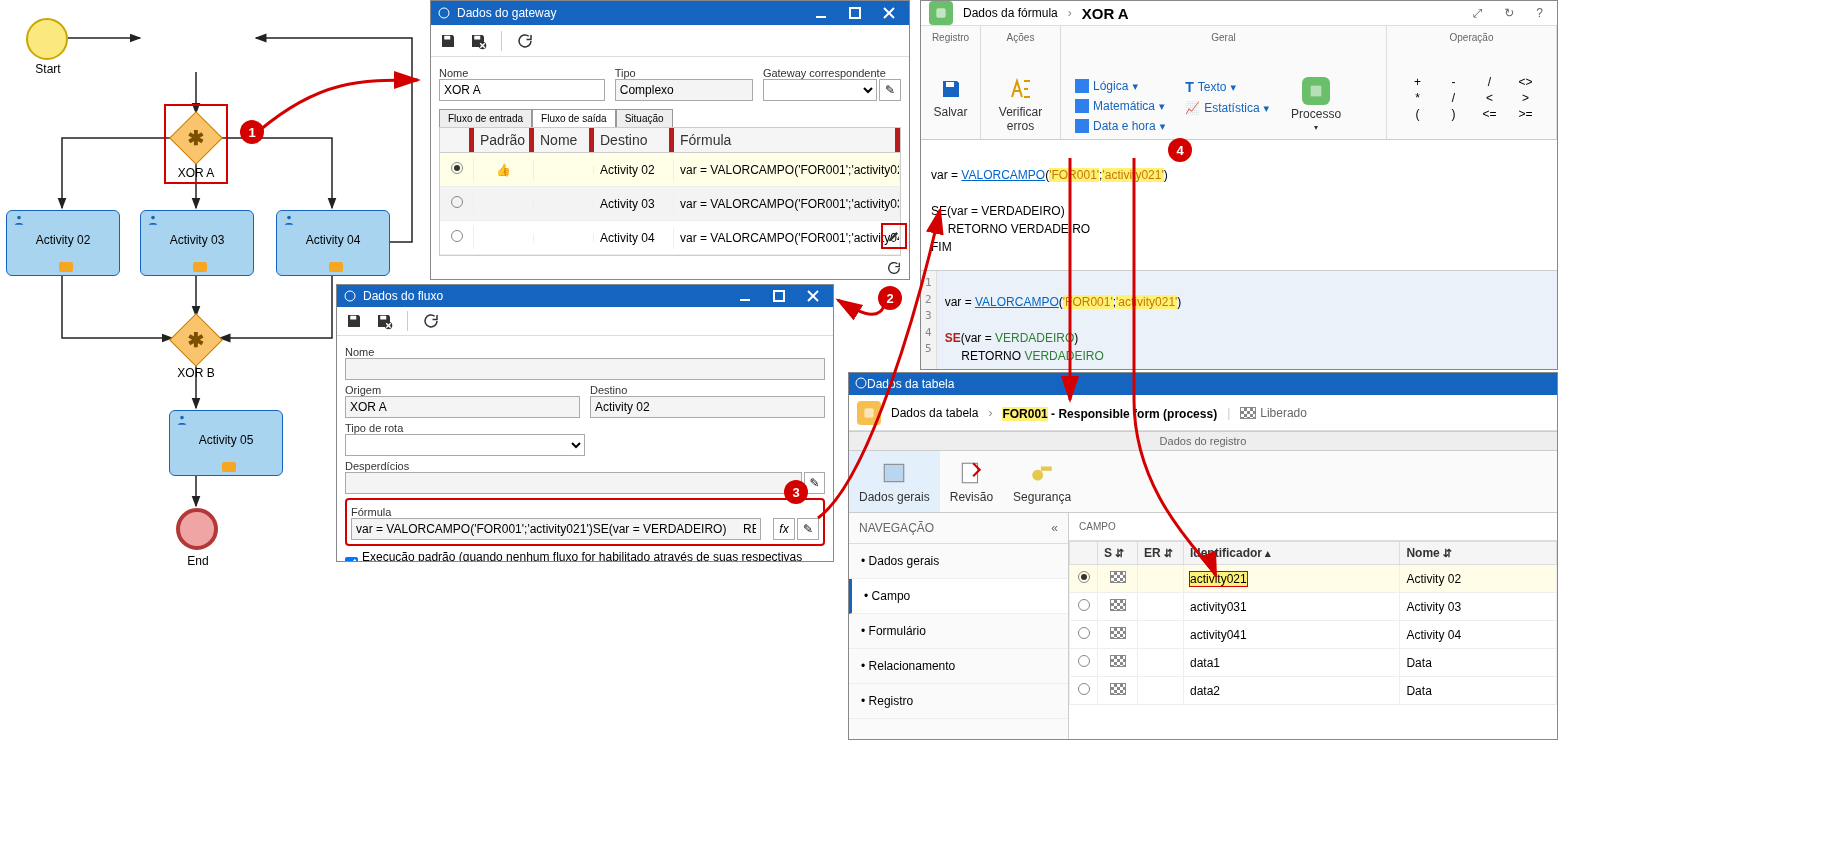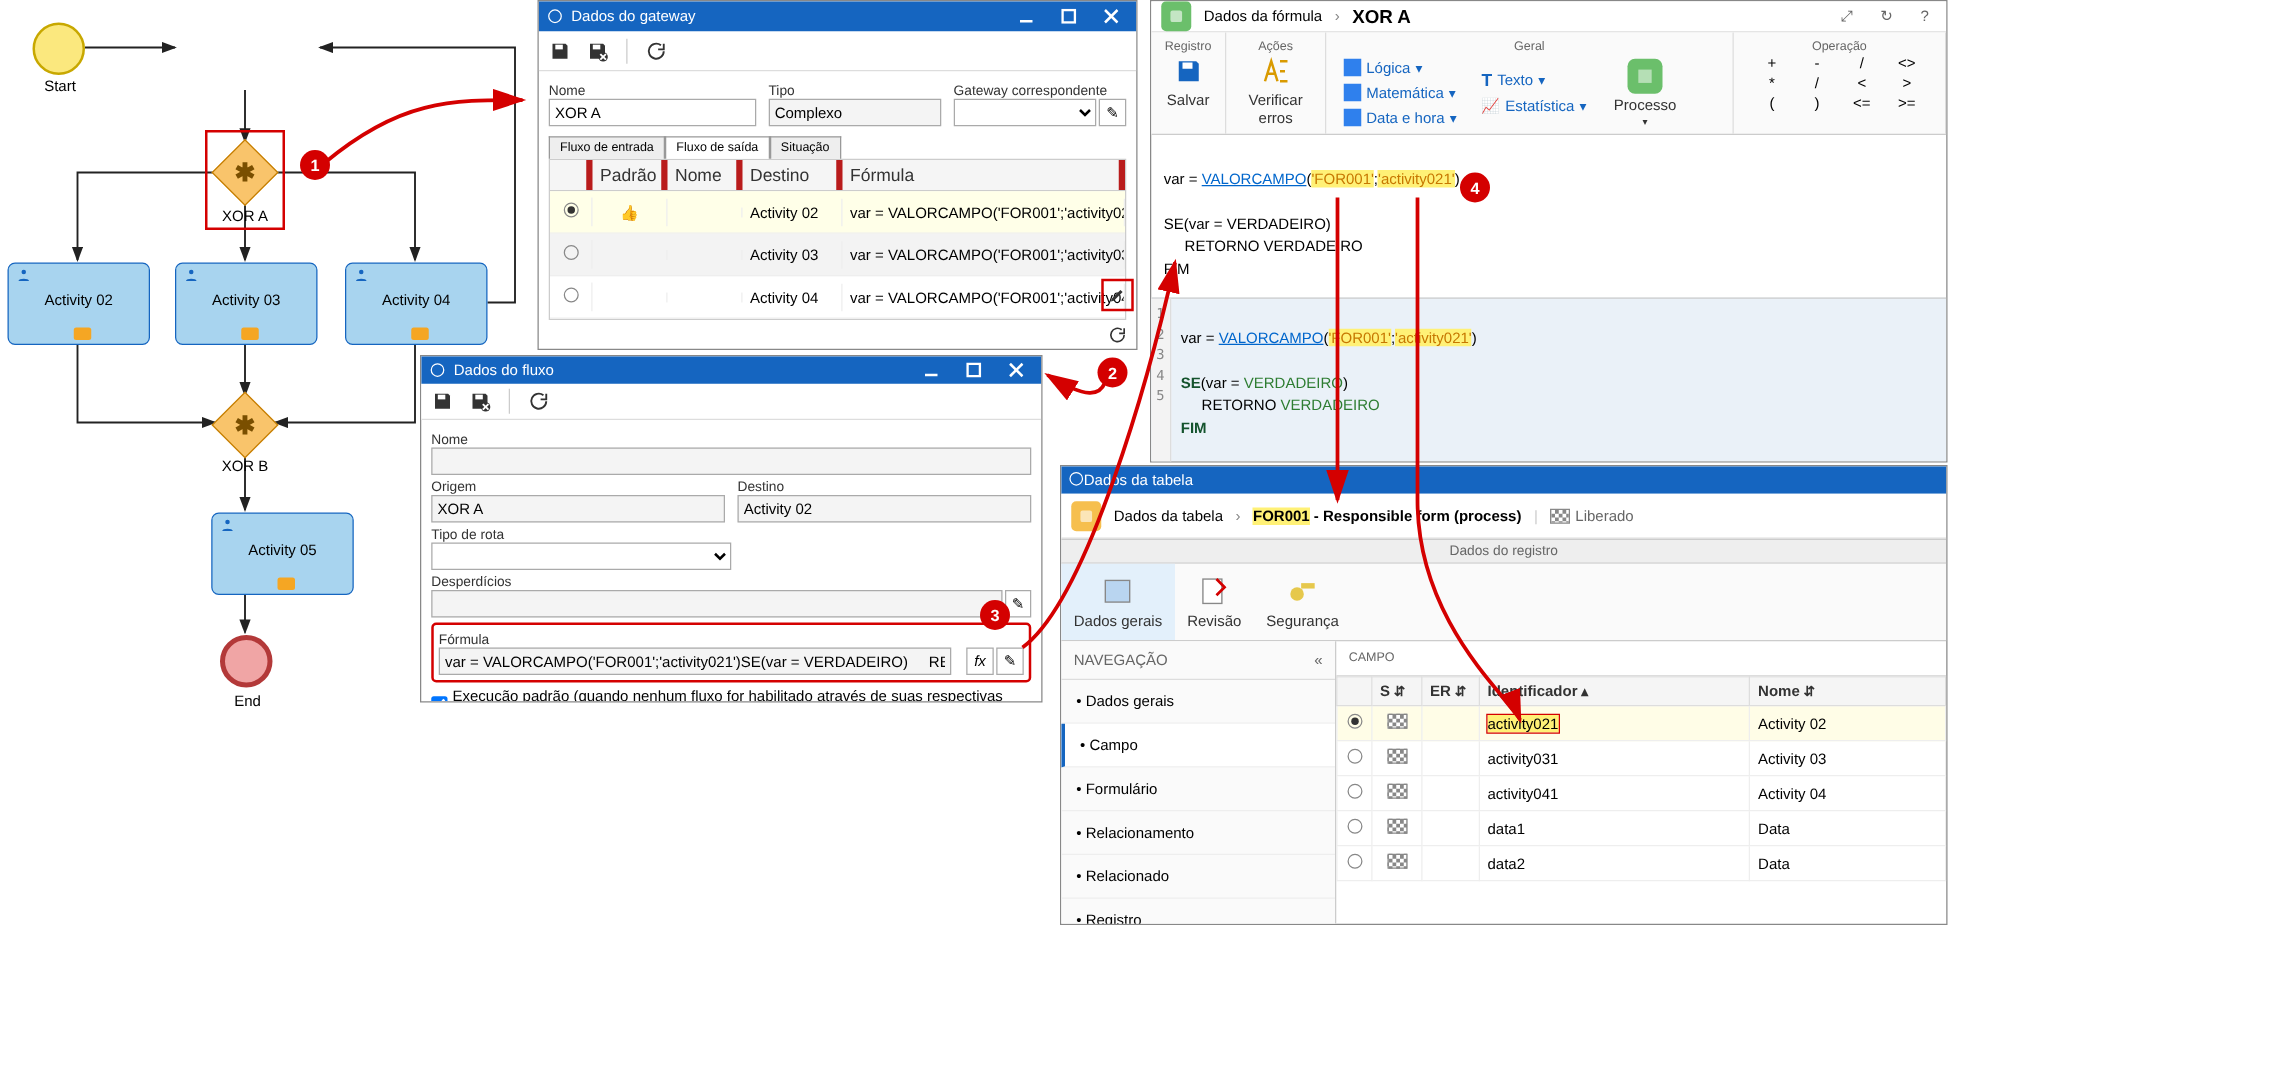--- a/index.html
+++ b/index.html
@@ -48,27 +48,27 @@
   .grid{border:1px solid #ccc;margin-top:0;}
   .grid-head{display:flex;background:#f5f5f5;border-bottom:1px solid #ccc;}
   .grid-head div{padding:4px 6px;font-size:14px;color:#333;border-right:5px solid #b91c1c;}
   .grid-row{display:flex;border-bottom:1px solid #eee;align-items:center;height:34px;}
   .grid-row div{padding:4px 6px;font-size:12px;border-right:1px solid #eee;overflow:hidden;white-space:nowrap;}
 
   
   .ribbon{display:flex;border-bottom:1px solid #ccc;background:#fafafa;}
   .ribbon-group{border-right:1px solid #ddd;padding:4px 10px 2px;text-align:center;}
   .ribbon-group .rg-label{font-size:10px;color:#666;display:block;padding-top:2px;}
-  .ribbon-group .rg-body{display:flex;gap:8px;align-items:center;justify-content:center;}
+  .ribbon-group .rg-body{display:flex;gap:8px;align-items:flex-start;justify-content:center;margin-top:32px;}
   .rbtn{display:flex;flex-direction:column;align-items:center;gap:2px;font-size:10px;color:#333;min-width:40px;}
   .rbtn .ic{width:28px;height:28px;display:flex;align-items:center;justify-content:center;}
   .rchip{display:flex;align-items:center;gap:4px;font-size:11px;color:#1565C0;padding:2px 0;}
   .rchip .sq{width:14px;height:14px;background:#1565C0;}
   .code-area{font-family:Consolas,monospace;font-size:12px;padding:8px 10px;line-height:1.5;white-space:pre;}
-  .code-area .kw{color:#14532d;font-weight:bold;}
+  .code-area .kw{color:#b91c1c;font-weight:bold;}
   .code-area .fn{color:#0066CC;text-decoration:underline;}
   .code-area .s1{background:#FFF176;color:#C77700;}
   .code-area .gn{color:#2E7D32;}
   .gutter{background:#f3f3f3;border-right:1px solid #ddd;color:#888;text-align:right;padding:4px 4px;font-family:Consolas,monospace;font-size:11px;line-height:1.5;}
   .code-wrap{display:flex;border-top:1px solid #ccc;border-bottom:1px solid #ccc;background:#EAF1F8;}
 
   
   .bc-bar{display:flex;align-items:center;background:#fff;border-bottom:1px solid #ddd;height:36px;padding:0 8px;gap:10px;}
   .bc-icon{width:24px;height:24px;border-radius:4px;display:flex;align-items:center;justify-content:center;}
   .bc-sep{color:#888;}
@@ -574,21 +574,20 @@
   <div style="display:flex;flex:1;min-height:0;">
     <div class="left-nav">
       <div class="left-nav-head">
             <span>NAVEGAÇÃO</span>
             <span>«</span>
           </div>
       <div class="left-nav-item">• <span>Dados gerais</span></div>
       <div class="left-nav-item active">• <span>Campo</span></div>
       <div class="left-nav-item">• <span>Formulário</span></div>
       <div class="left-nav-item">• <span>Relacionamento</span></div>
-      <div class="left-nav-item">• <span>Relacionado</span></div>
       <div class="left-nav-item">• <span>Registro</span></div>
     </div>
     <div class="field-area">
       <div class="field-head">CAMPO</div>
       <table class="tbl">
         <thead>
               <tr>
           <th style="width:28px;"></th>
           <th style="width:40px;"><span>S</span> ⇵</th>
           <th style="width:46px;"><span>ER</span> ⇵</th>

